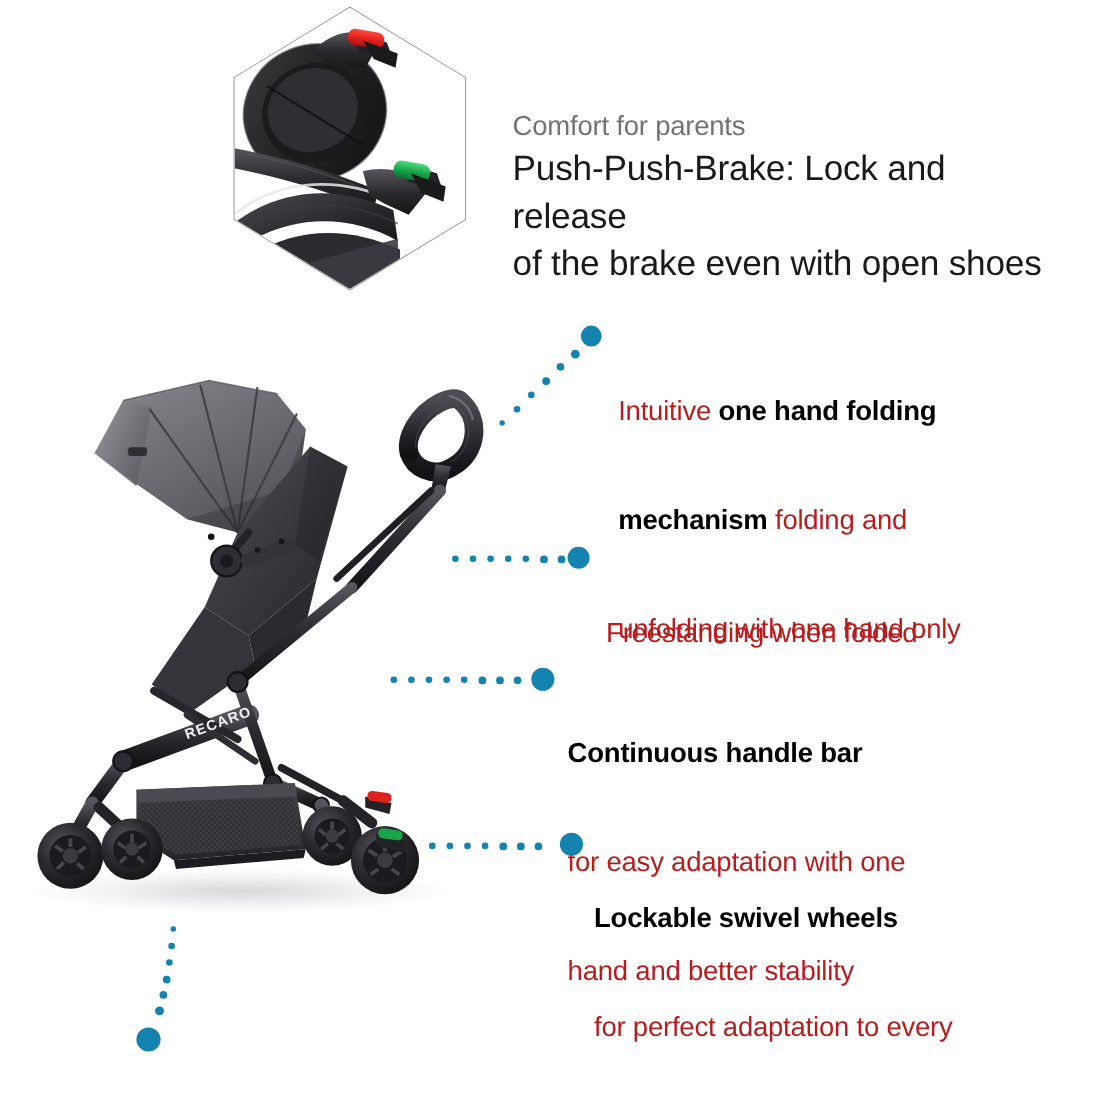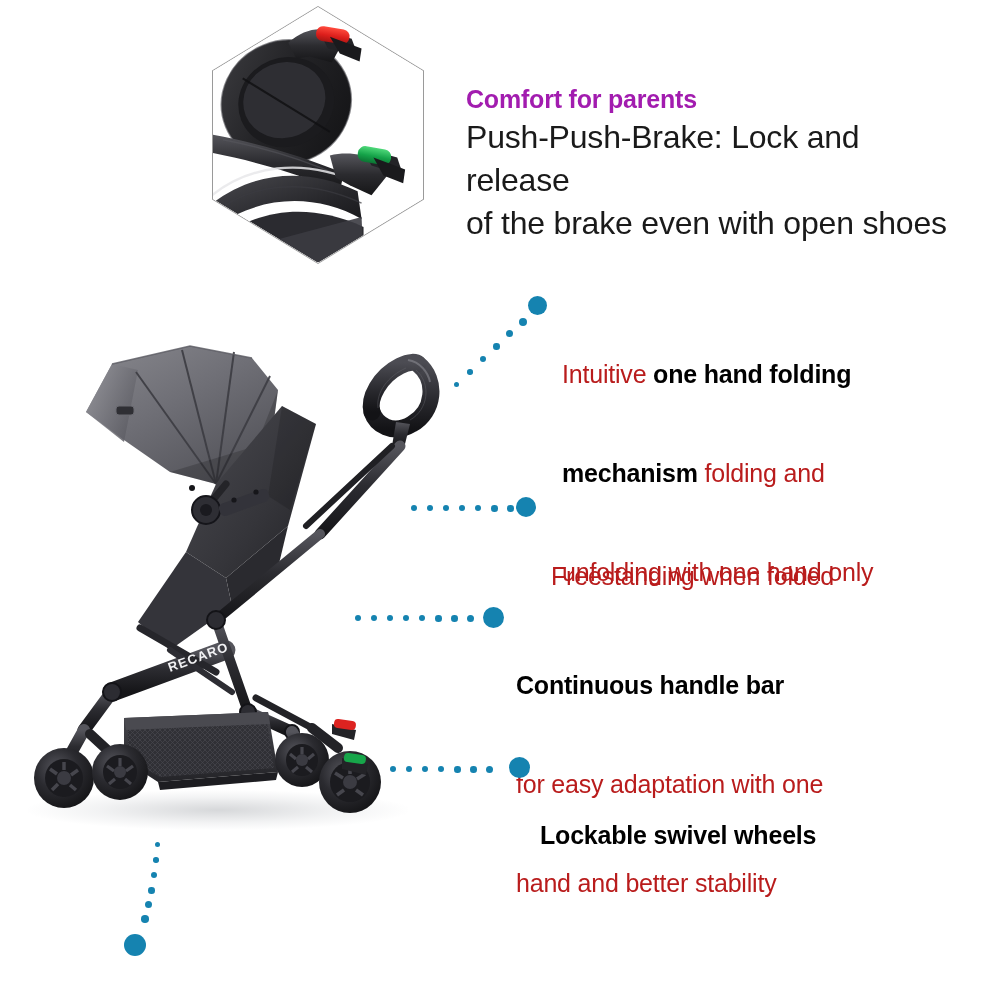--- a/index.html
+++ b/index.html
@@ -53,24 +53,25 @@
 
   
   .top-text {
     position: absolute;
     left: 466px;
     top: 83px;
     width: 500px;
   }
   .top-title {
     font-size: 25px;
-    font-weight: bold;
-    color: #a21caf;
+    font-weight: normal;
+    color: #737373;
     line-height: 1.32;
     letter-spacing: -0.2px;
+    margin-top: 16px;
   }
   .top-body {
     font-size: 32px;
     font-weight: normal;
     color: #1a1a1a;
     line-height: 1.34;
     letter-spacing: -0.2px;
   }
 
   
@@ -438,20 +439,21 @@
     <span class="trail-dot" style="left:390px;top:766px;width:6px;height:6px;"></span>
     <span class="trail-dot" style="left:406px;top:766px;width:6px;height:6px;"></span>
     <span class="trail-dot" style="left:422px;top:766px;width:6px;height:6px;"></span>
     <span class="trail-dot" style="left:438px;top:766px;width:6px;height:6px;"></span>
     <span class="trail-dot" style="left:454px;top:766px;width:6.5px;height:6.5px;"></span>
     <span class="trail-dot" style="left:470px;top:766px;width:6.5px;height:6.5px;"></span>
     <span class="trail-dot" style="left:486px;top:766px;width:7px;height:7px;"></span>
     <span class="bullet" style="left:509px;top:757px;width:21px;height:21px;"></span>
     <div class="callout-text" style="position:absolute;left:540px;top:753px;width:430px;">
       <div><span class="hl">Lockable swivel wheels</span></div>
+      <div><span class="blk">for perfect adaptation to every</span></div>
       
     </div>
   </div>
 
   <div class="callout" style="left:0;top:0;width:1000px;height:1000px;pointer-events:none;">
     <span class="trail-dot" style="left:155px;top:842px;width:5px;height:5px;"></span>
     <span class="trail-dot" style="left:153px;top:857px;width:5.5px;height:5.5px;"></span>
     <span class="trail-dot" style="left:151px;top:872px;width:6px;height:6px;"></span>
     <span class="trail-dot" style="left:148px;top:887px;width:6.5px;height:6.5px;"></span>
     <span class="trail-dot" style="left:145px;top:901px;width:7px;height:7px;"></span>

